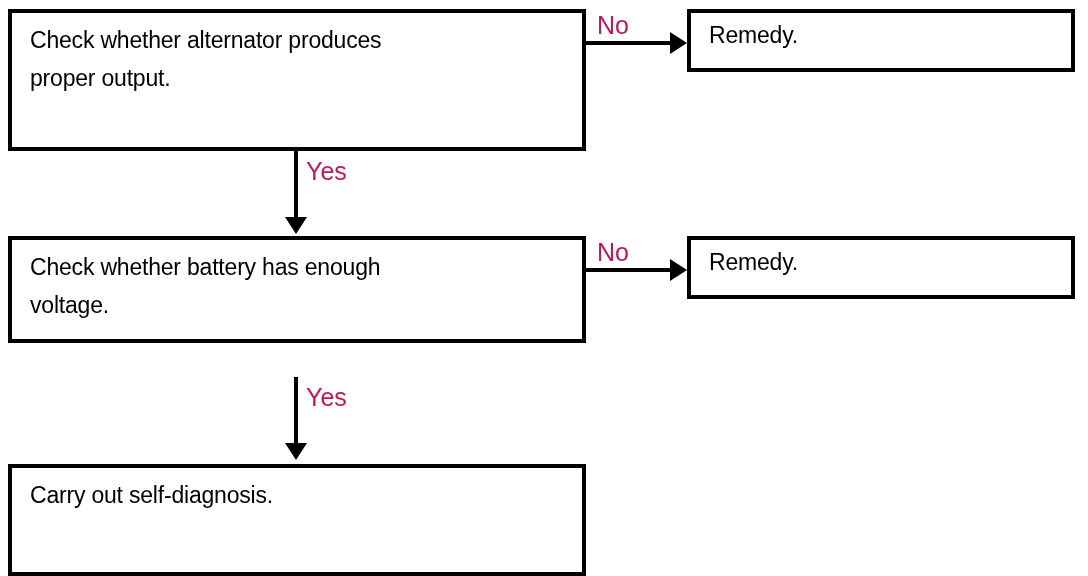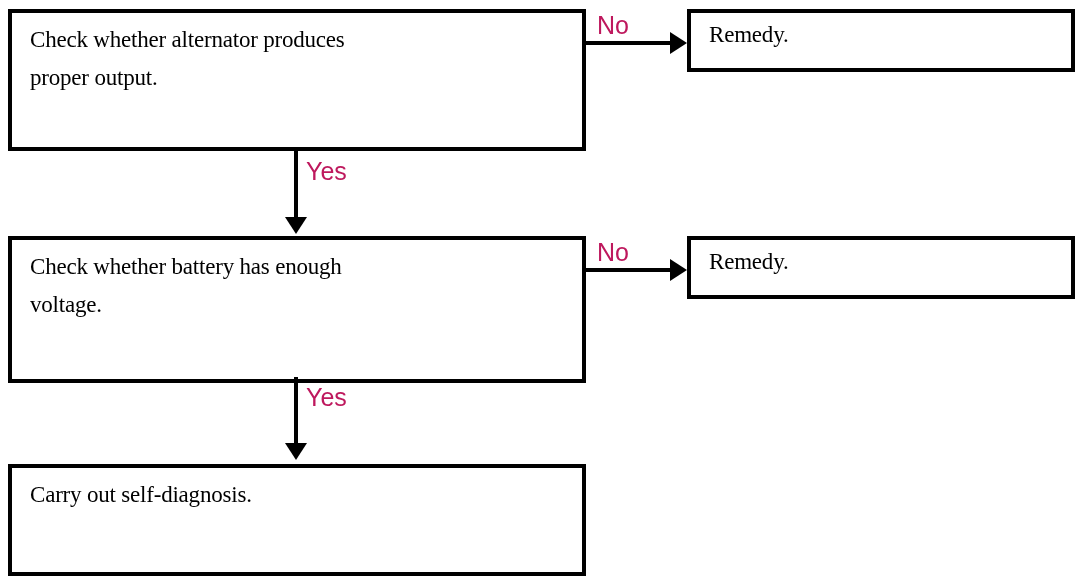--- a/index.html
+++ b/index.html
@@ -26,21 +26,21 @@
   .node-label {
     position: absolute;
     left: 18px;
     top: 8px;
     right: 10px;
     font-size: 23px;
     line-height: 38px;
     letter-spacing: -0.2px;
     color: #000000;
     white-space: pre-line;
-    font-family: Liberation Serif, serif;
+    font-family: Liberation Sans, sans-serif;
   }
   
   .conn-v {
     position: absolute;
     width: 4px;
     background: #000000;
   }
   .arrow-down {
     position: absolute;
     width: 0;
@@ -87,21 +87,21 @@
   <div class="edge-label" style="left:597px; top:14px;">No</div>
 
   <div class="node" style="left:687px; top:9px; width:388px; height:63px;">
     <div class="node-label" style="top:3px;">Remedy.</div>
   </div>
 
   <div class="conn-v" style="left:294px; top:151px; width:4px; height:67px;"></div>
   <div class="arrow-down" style="left:285px; top:217px;"></div>
   <div class="edge-label" style="left:306px; top:160px;">Yes</div>
 
-  <div class="node" style="left:8px; top:236px; width:578px; height:147px;">
+  <div class="node" style="left:8px; top:236px; width:578px; height:107px;">
     <div class="node-label">Check whether battery has enough
 voltage.</div>
   </div>
 
   <div class="conn-h" style="left:586px; top:268px; width:86px;"></div>
   <div class="arrow-right" style="left:670px; top:259px;"></div>
   <div class="edge-label" style="left:597px; top:241px;">No</div>
 
   <div class="node" style="left:687px; top:236px; width:388px; height:63px;">
     <div class="node-label" style="top:3px;">Remedy.</div>

